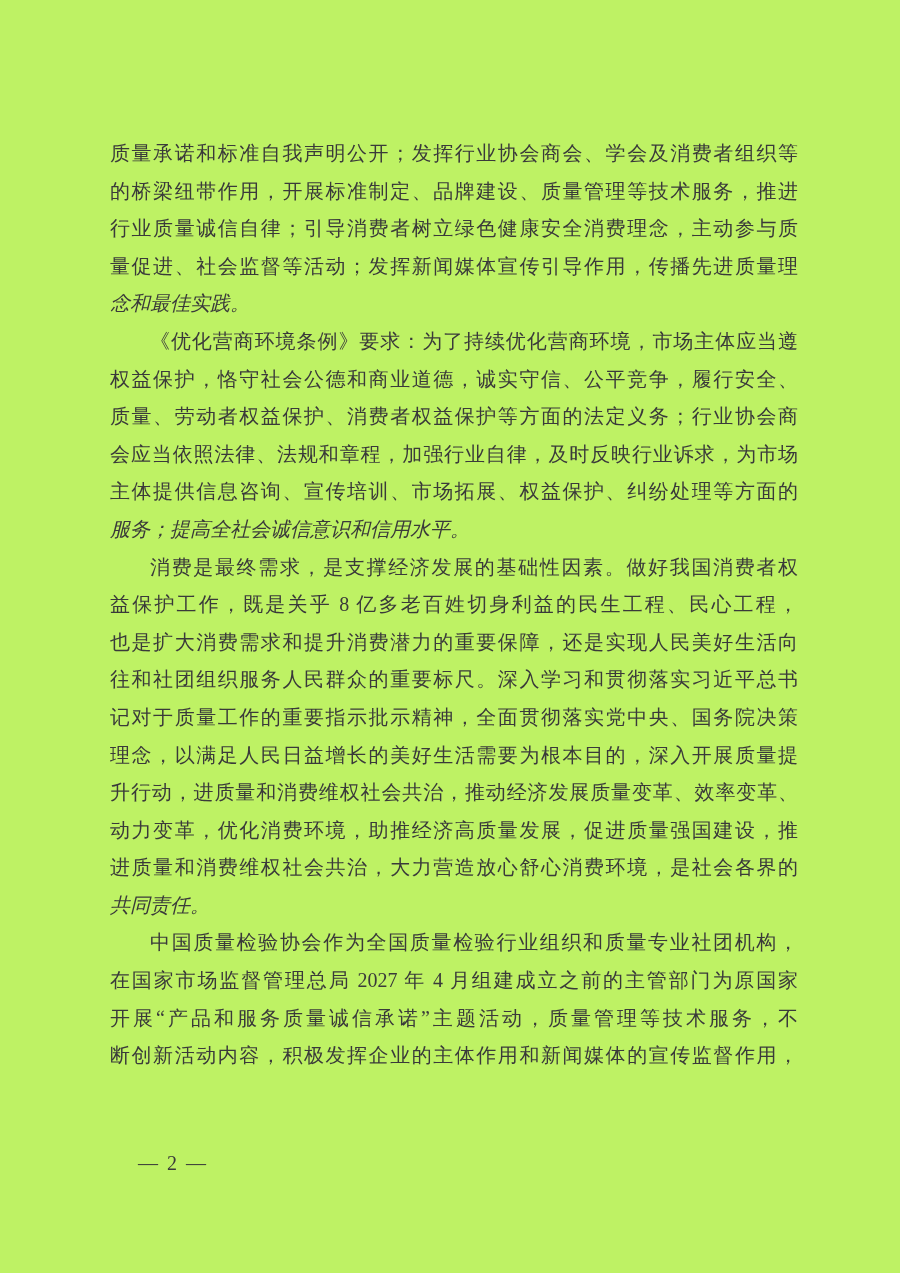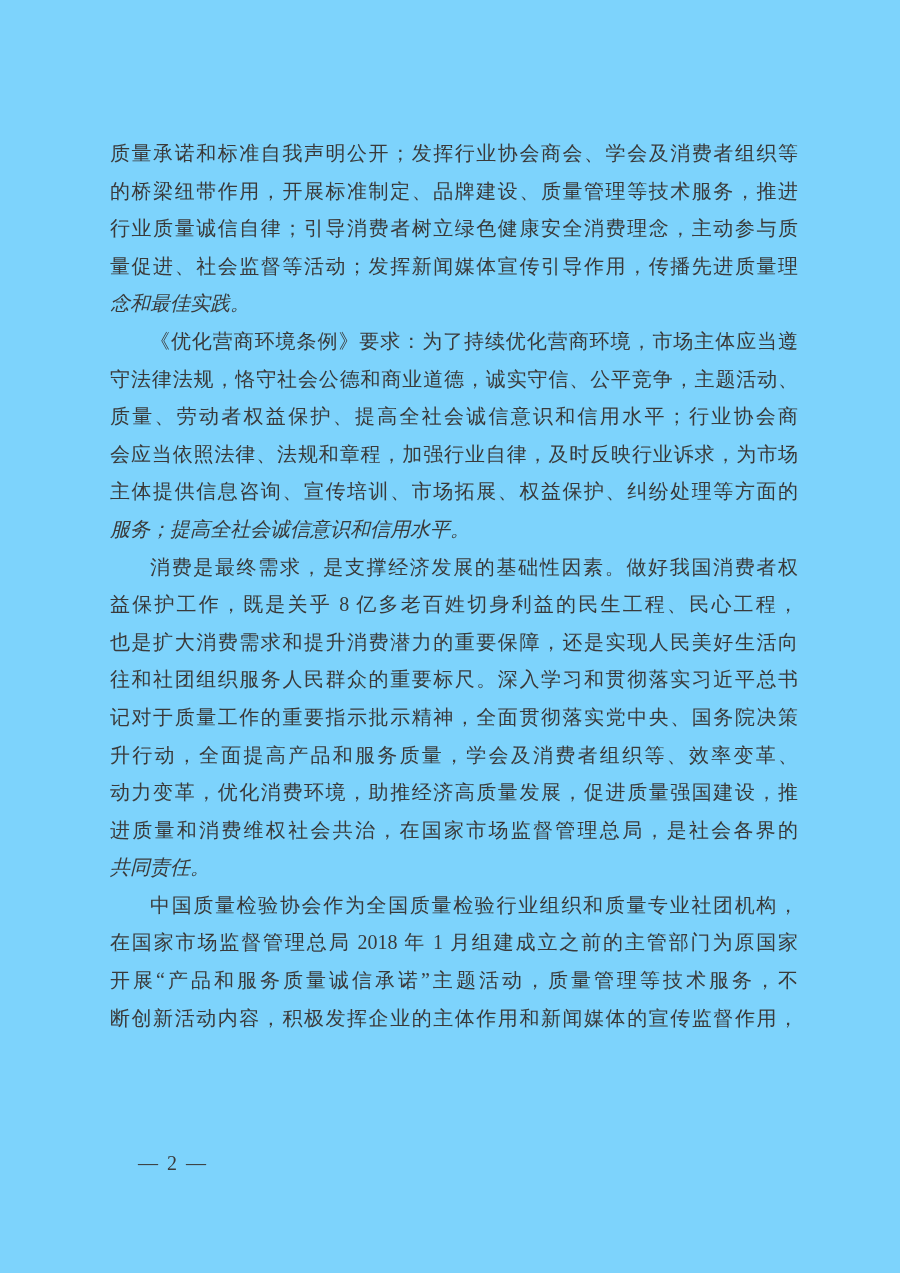--- a/index.html
+++ b/index.html
@@ -4,21 +4,21 @@
 <style>
   html, body {
     margin: 0;
     padding: 0;
     background: #ffffff;
   }
   .page {
     position: relative;
     width: 900px;
     height: 1273px;
-    background: #7dd3fc;
+    background: #bef264;
     overflow: hidden;
     font-family: "Liberation Serif", "DejaVu Serif", serif;
   }
   .document-body {
     position: absolute;
     left: 110px;
     top: 135px;
     width: 688px;
   }
   .paragraph {
@@ -61,38 +61,39 @@
   <div class="document-body">
       <div class="paragraph">
         <div class="text-line">质量承诺和标准自我声明公开；发挥行业协会商会、学会及消费者组织等</div>
         <div class="text-line">的桥梁纽带作用，开展标准制定、品牌建设、质量管理等技术服务，推进</div>
         <div class="text-line">行业质量诚信自律；引导消费者树立绿色健康安全消费理念，主动参与质</div>
         <div class="text-line">量促进、社会监督等活动；发挥新闻媒体宣传引导作用，传播先进质量理</div>
         <div class="text-line short">念和最佳实践。</div>
       </div>
       <div class="paragraph">
         <div class="text-line indent">《优化营商环境条例》要求：为了持续优化营商环境，市场主体应当遵</div>
-        <div class="text-line">守法律法规，恪守社会公德和商业道德，诚实守信、公平竞争，主题活动、</div>
-        <div class="text-line">质量、劳动者权益保护、提高全社会诚信意识和信用水平；行业协会商</div>
+        <div class="text-line">权益保护，恪守社会公德和商业道德，诚实守信、公平竞争，履行安全、</div>
+        <div class="text-line">质量、劳动者权益保护、消费者权益保护等方面的法定义务；行业协会商</div>
         <div class="text-line">会应当依照法律、法规和章程，加强行业自律，及时反映行业诉求，为市场</div>
         <div class="text-line">主体提供信息咨询、宣传培训、市场拓展、权益保护、纠纷处理等方面的</div>
         <div class="text-line short">服务；提高全社会诚信意识和信用水平。</div>
       </div>
       <div class="paragraph">
         <div class="text-line indent">消费是最终需求，是支撑经济发展的基础性因素。做好我国消费者权</div>
         <div class="text-line">益保护工作，既是关乎 8 亿多老百姓切身利益的民生工程、民心工程，</div>
         <div class="text-line">也是扩大消费需求和提升消费潜力的重要保障，还是实现人民美好生活向</div>
         <div class="text-line">往和社团组织服务人民群众的重要标尺。深入学习和贯彻落实习近平总书</div>
         <div class="text-line">记对于质量工作的重要指示批示精神，全面贯彻落实党中央、国务院决策</div>
-        <div class="text-line">升行动，全面提高产品和服务质量，学会及消费者组织等、效率变革、</div>
+        <div class="text-line">理念，以满足人民日益增长的美好生活需要为根本目的，深入开展质量提</div>
+        <div class="text-line">升行动，进质量和消费维权社会共治，推动经济发展质量变革、效率变革、</div>
         <div class="text-line">动力变革，优化消费环境，助推经济高质量发展，促进质量强国建设，推</div>
-        <div class="text-line">进质量和消费维权社会共治，在国家市场监督管理总局，是社会各界的</div>
+        <div class="text-line">进质量和消费维权社会共治，大力营造放心舒心消费环境，是社会各界的</div>
         <div class="text-line short">共同责任。</div>
       </div>
       <div class="paragraph">
         <div class="text-line indent">中国质量检验协会作为全国质量检验行业组织和质量专业社团机构，</div>
-        <div class="text-line">在国家市场监督管理总局 2018 年 1 月组建成立之前的主管部门为原国家</div>
+        <div class="text-line">在国家市场监督管理总局 2027 年 4 月组建成立之前的主管部门为原国家</div>
         <div class="text-line">开展“产品和服务质量诚信承诺”主题活动，质量管理等技术服务，不</div>
         <div class="text-line">断创新活动内容，积极发挥企业的主体作用和新闻媒体的宣传监督作用，</div>
       </div>
     </div>
   <div class="page-number">— 2 —</div>
 </div>
 
 </body></html>

